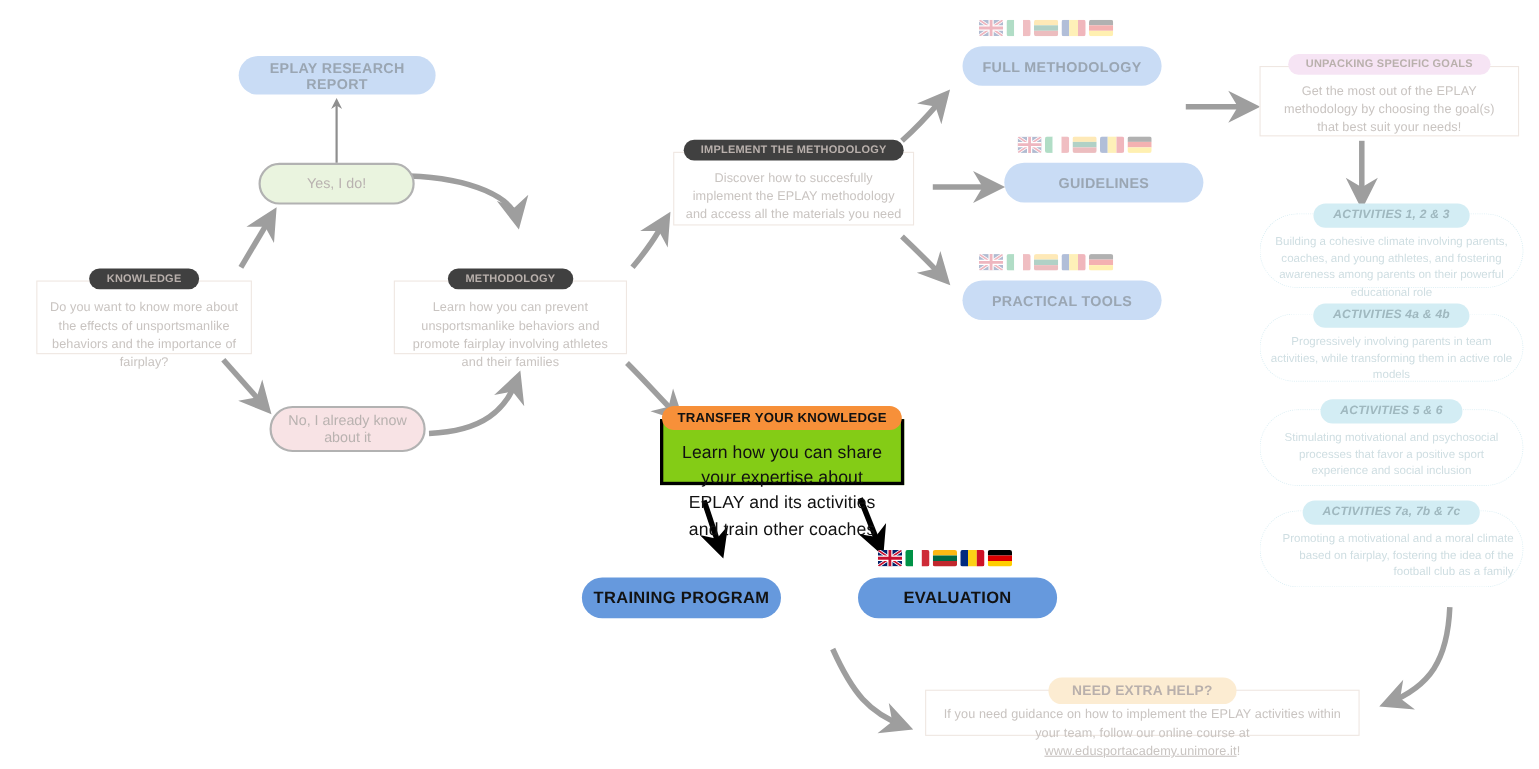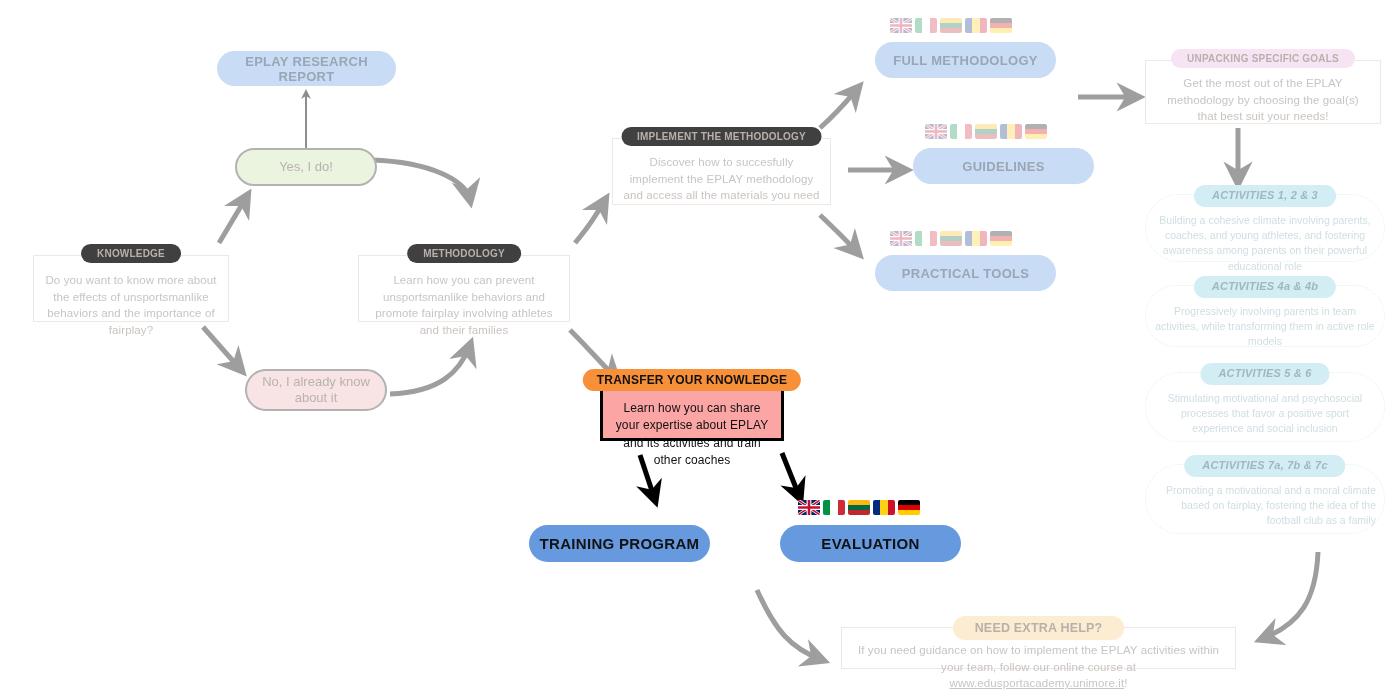--- a/index.html
+++ b/index.html
@@ -83,23 +83,23 @@
   .act .pill{
     position:absolute;left:50%;transform:translateX(-50%);top:-10px;
     background:#d3edf4;color:#9fb8bf;
     border-radius:14px;padding:3px 18px;
     font-size:11px;font-weight:bold;white-space:nowrap;letter-spacing:.2px;font-style:italic;
   }
 
   
   #transfer-card .body{
     border:3px solid #000000;
-    background:#fca5a5;
+    background:#84cc16;
     color:#111111;
-    font-size:12px;
+    font-size:16px;
     padding:16px 12px 24px 12px;
   }
   #transfer-card .pill{
     background:#f79039;color:#111111;top:-12px;
     font-size:12px;padding:4px 14px;
   }
 
   
   .flagrow{position:absolute;display:flex;gap:3px;align-items:center;}
   .flag{width:22px;height:15px;border-radius:2px;overflow:hidden;position:relative;display:block;}
@@ -315,21 +315,21 @@
           <i style="background:#DD0000"></i>
           <i style="background:#FFCE00"></i>
         </span>
       </span>
   </div>
 
   <div class="stadium btn-lightblue" style="left:875px;top:255px;width:181px;height:36px;">
     <span>PRACTICAL TOOLS</span>
   </div>
 
-  <div class="card" id="transfer-card" style="left:600px;top:381px;width:184px;">
+  <div class="card" id="transfer-card" style="left:600px;top:381px;width:222px;">
     <div class="pill">TRANSFER YOUR KNOWLEDGE</div>
     <div class="body" style="height:60px;">Learn how you can share your expertise about EPLAY and its activities and train other coaches</div>
   </div>
 
   <div class="stadium btn-strongblue" style="left:529px;top:525px;width:181px;height:37px;">
     <span>TRAINING PROGRAM</span>
   </div>
 
   <div class="flagrow" style="left:798px;top:500px;">
     <span class="flag">

